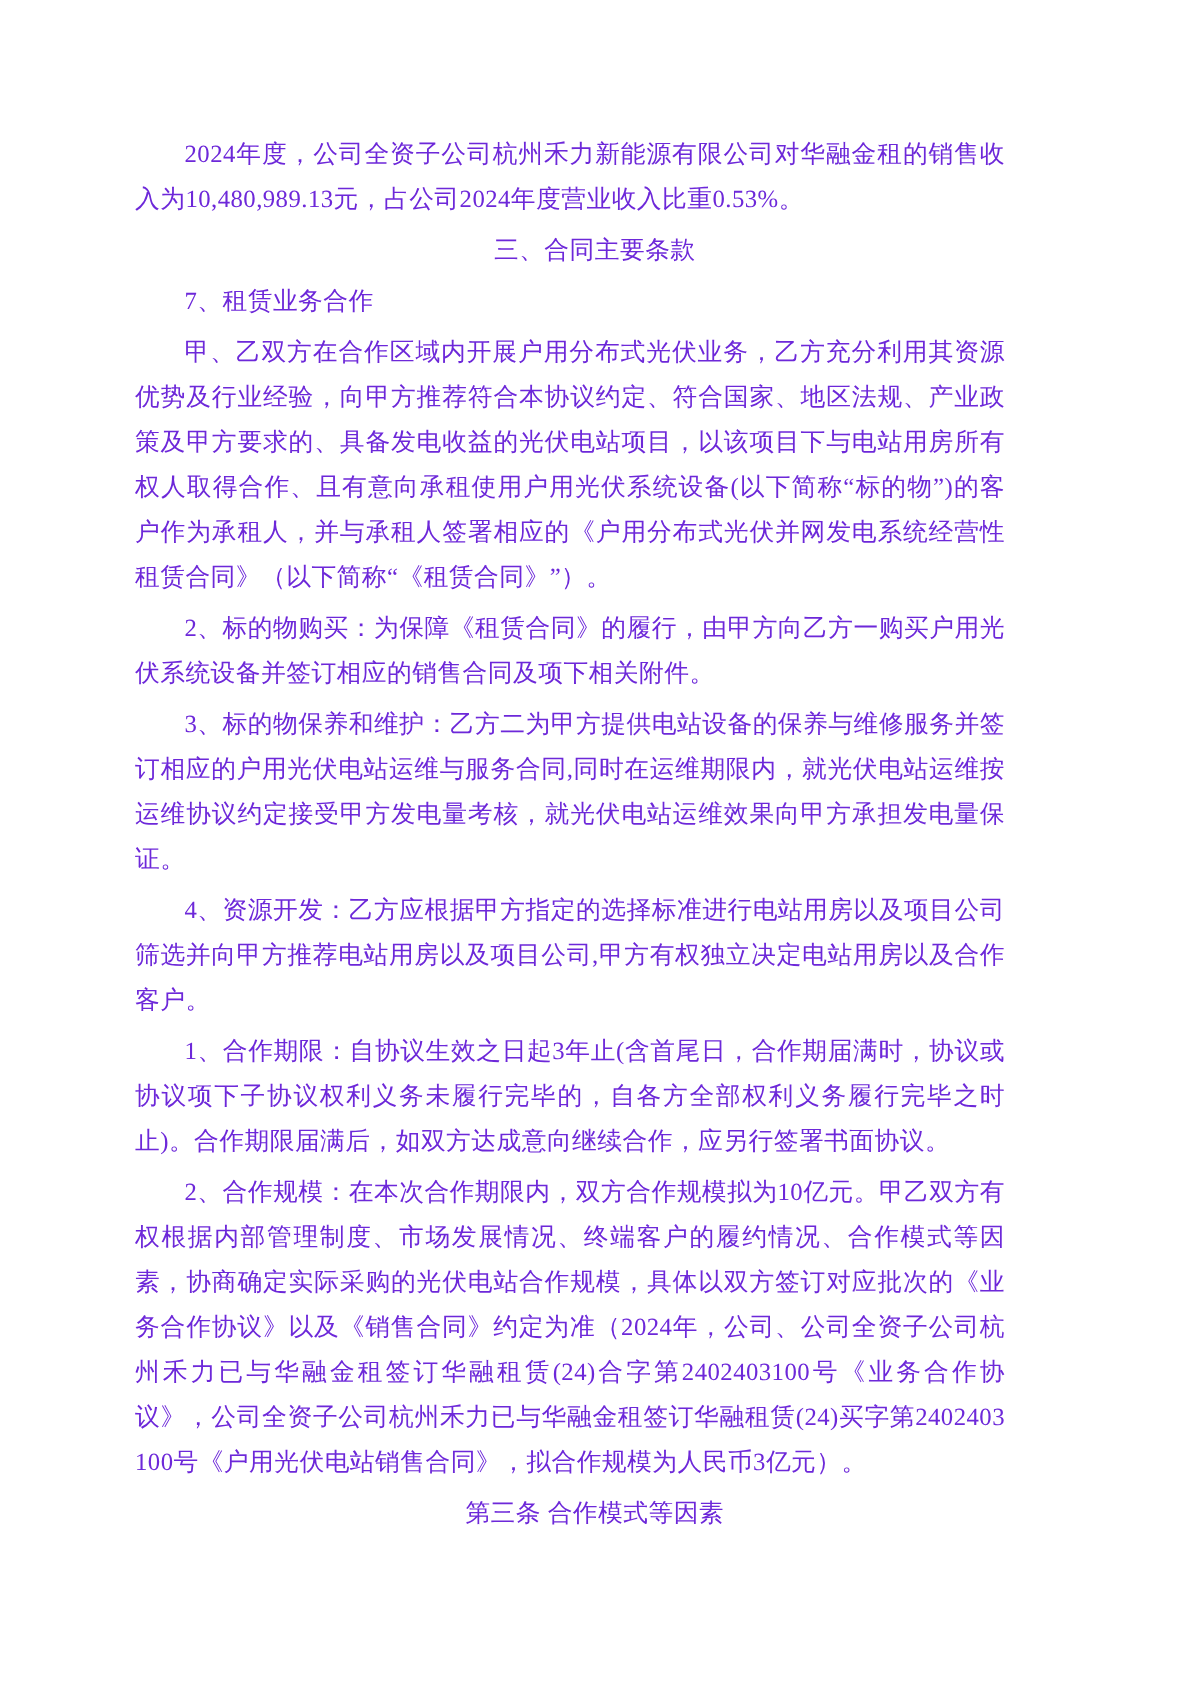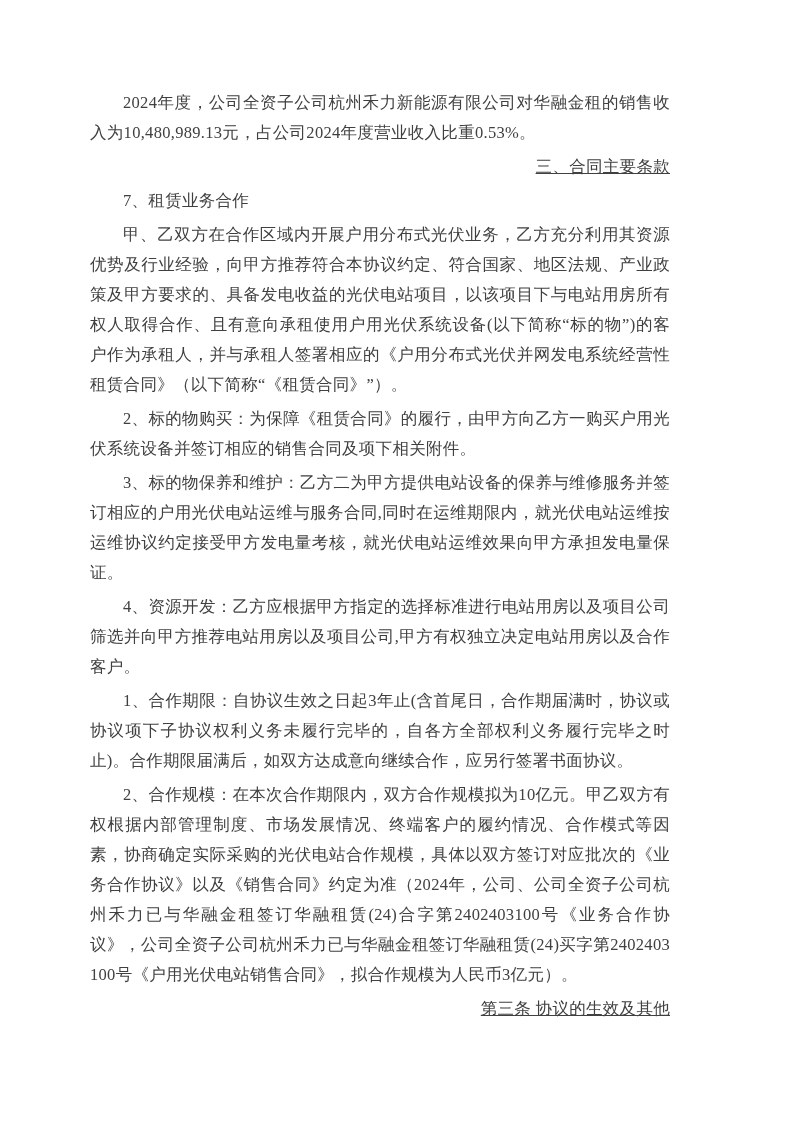--- a/index.html
+++ b/index.html
@@ -10,43 +10,42 @@
   .page {
     position: relative;
     width: 760px;
     height: 1123px;
     box-sizing: border-box;
     background: #ffffff;
     padding: 88px 90px 40px 90px;
     font-family: "Liberation Serif", "DejaVu Serif", serif;
     font-size: 16.5px;
     line-height: 30px;
-    color: #404040;
+    color: #6d28d9;
     overflow: hidden;
   }
   .block {
     margin: 0 0 4px 0;
     text-indent: 2em;
     text-align: justify;
     text-justify: inter-character;
     word-break: break-all;
     letter-spacing: 0.3px;
   }
   .heading {
-    text-align: right;
-    text-decoration: underline;
+    text-align: center;
   }
 </style>
 </head>
 <body>
 
 <div class="page">
   <p class="block">2024年度，公司全资子公司杭州禾力新能源有限公司对华融金租的销售收入为10,480,989.13元，占公司2024年度营业收入比重0.53%。</p>
   <p class="block heading">三、合同主要条款</p>
   <p class="block">7、租赁业务合作</p>
   <p class="block">甲、乙双方在合作区域内开展户用分布式光伏业务，乙方充分利用其资源优势及行业经验，向甲方推荐符合本协议约定、符合国家、地区法规、产业政策及甲方要求的、具备发电收益的光伏电站项目，以该项目下与电站用房所有权人取得合作、且有意向承租使用户用光伏系统设备(以下简称“标的物”)的客户作为承租人，并与承租人签署相应的《户用分布式光伏并网发电系统经营性租赁合同》（以下简称“《租赁合同》”）。</p>
   <p class="block">2、标的物购买：为保障《租赁合同》的履行，由甲方向乙方一购买户用光伏系统设备并签订相应的销售合同及项下相关附件。</p>
   <p class="block">3、标的物保养和维护：乙方二为甲方提供电站设备的保养与维修服务并签订相应的户用光伏电站运维与服务合同,同时在运维期限内，就光伏电站运维按运维协议约定接受甲方发电量考核，就光伏电站运维效果向甲方承担发电量保证。</p>
   <p class="block">4、资源开发：乙方应根据甲方指定的选择标准进行电站用房以及项目公司筛选并向甲方推荐电站用房以及项目公司,甲方有权独立决定电站用房以及合作客户。</p>
   <p class="block">1、合作期限：自协议生效之日起3年止(含首尾日，合作期届满时，协议或协议项下子协议权利义务未履行完毕的，自各方全部权利义务履行完毕之时止)。合作期限届满后，如双方达成意向继续合作，应另行签署书面协议。</p>
   <p class="block">2、合作规模：在本次合作期限内，双方合作规模拟为10亿元。甲乙双方有权根据内部管理制度、市场发展情况、终端客户的履约情况、合作模式等因素，协商确定实际采购的光伏电站合作规模，具体以双方签订对应批次的《业务合作协议》以及《销售合同》约定为准（2024年，公司、公司全资子公司杭州禾力已与华融金租签订华融租赁(24)合字第2402403100号《业务合作协议》，公司全资子公司杭州禾力已与华融金租签订华融租赁(24)买字第2402403100号《户用光伏电站销售合同》，拟合作规模为人民币3亿元）。</p>
-  <p class="block heading">第三条 协议的生效及其他</p>
+  <p class="block heading">第三条 合作模式等因素</p>
 </div>
 
 </body></html>

